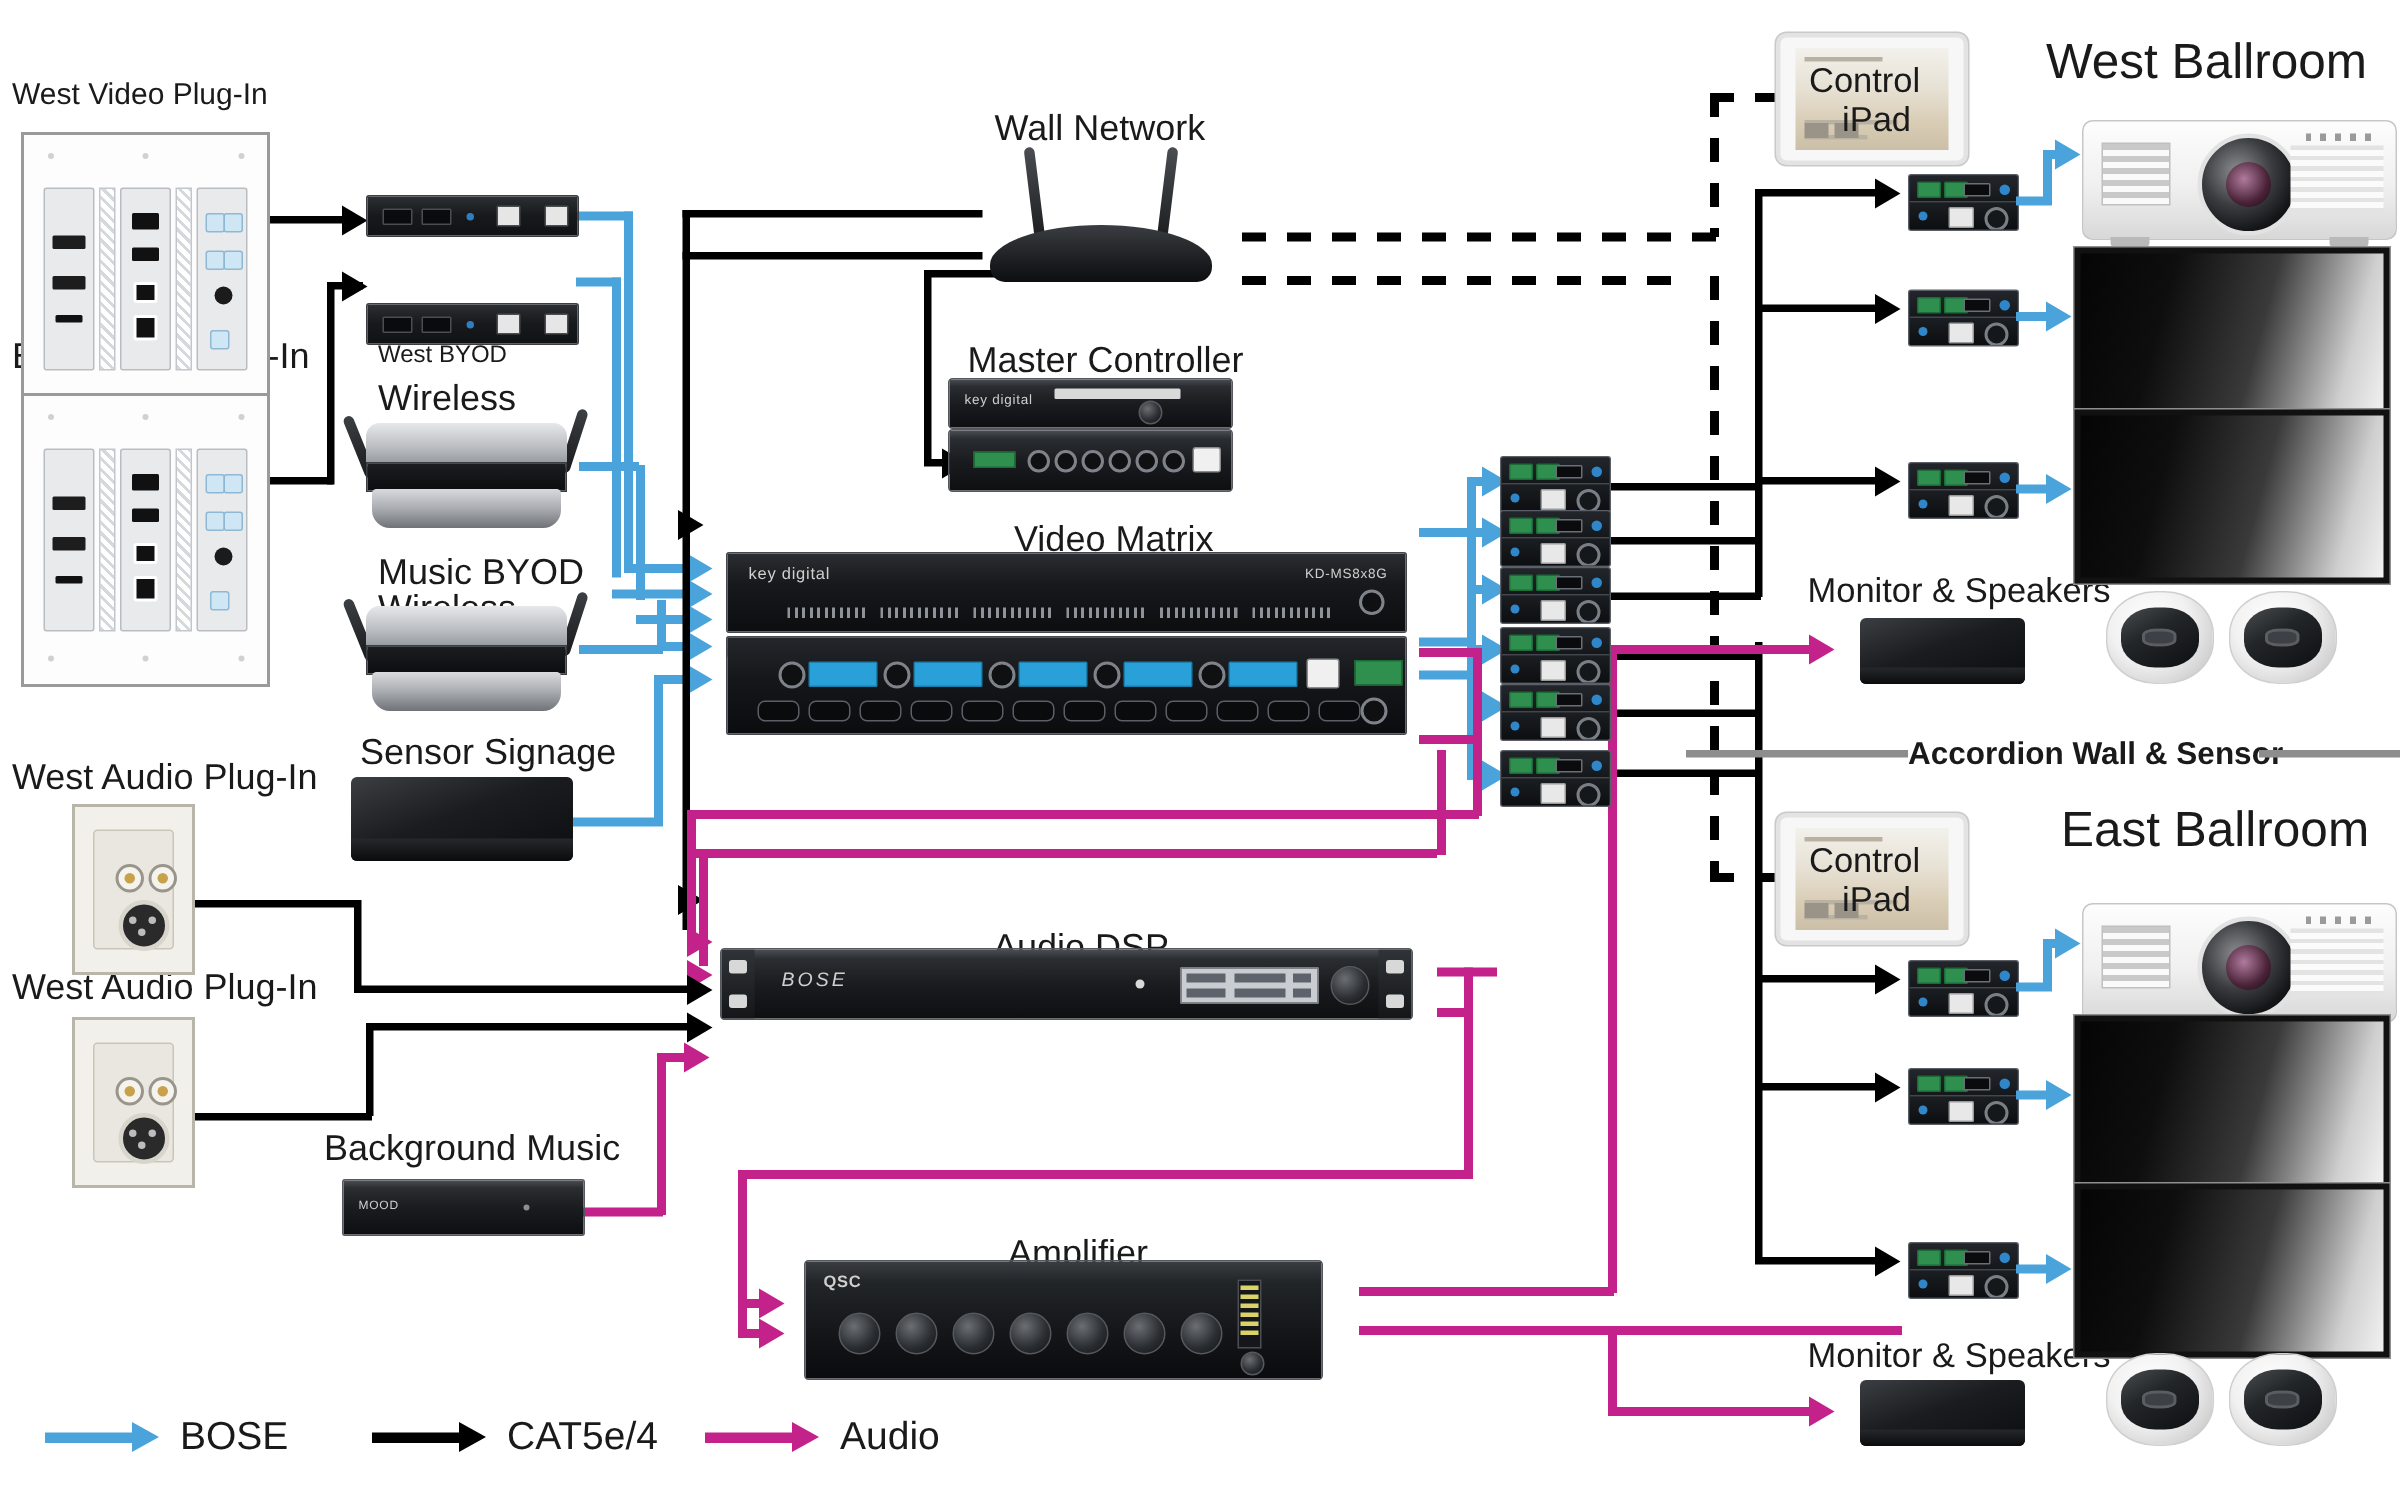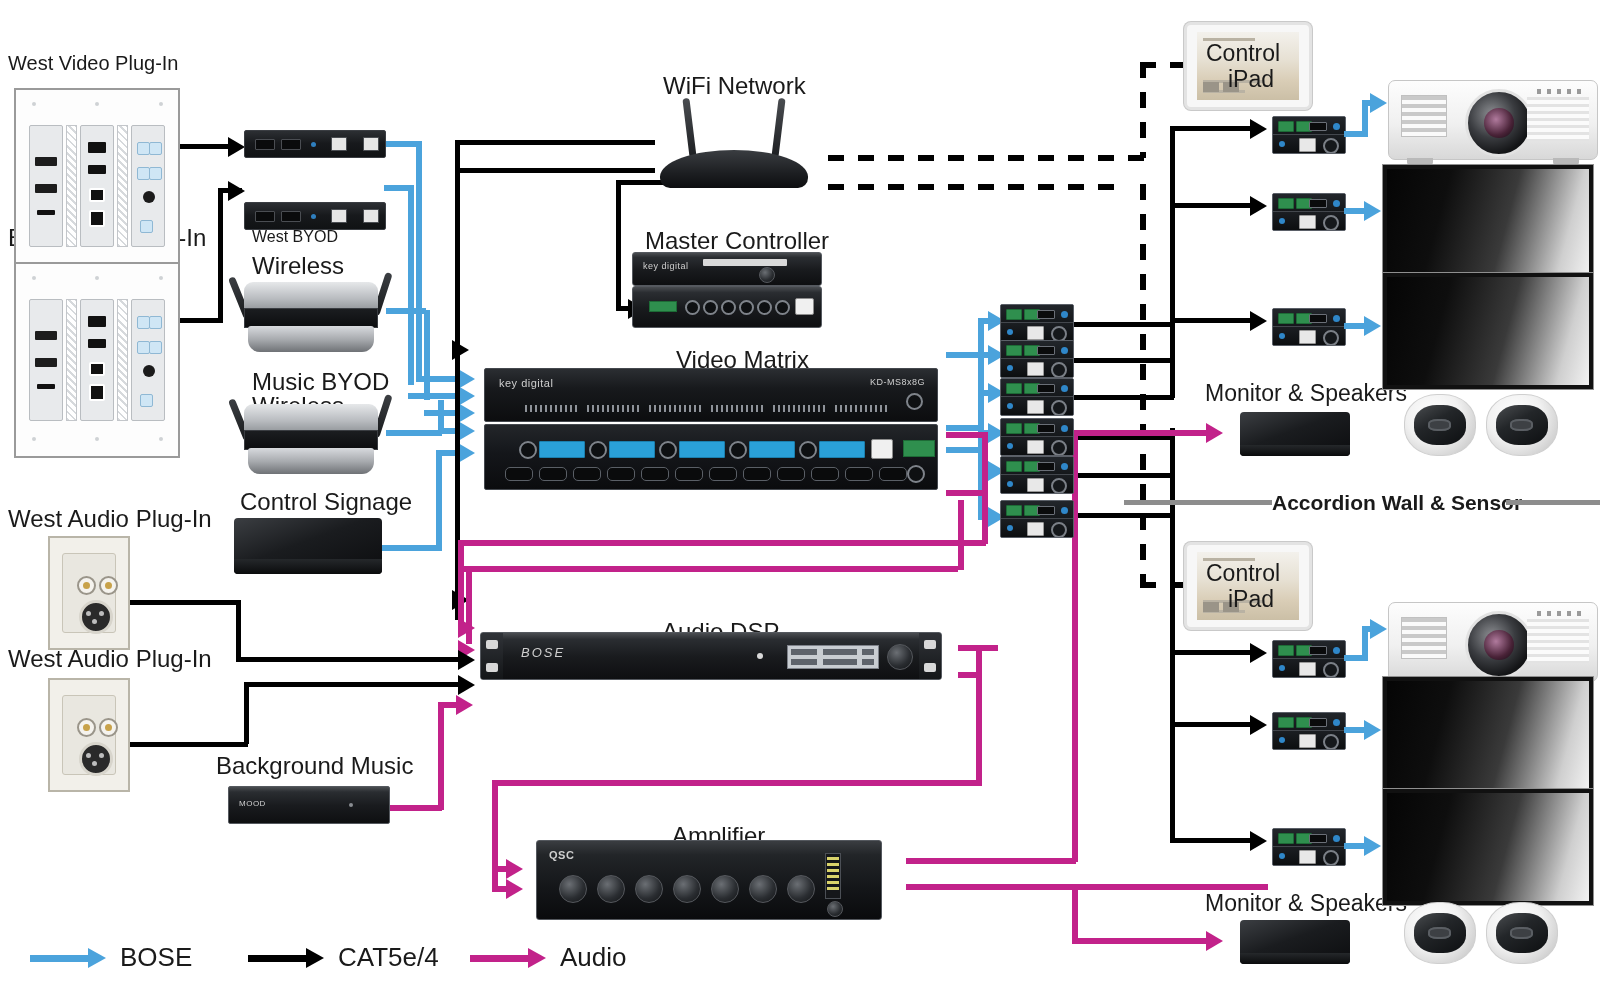--- a/index.html
+++ b/index.html
@@ -133,31 +133,33 @@
 <body>
 
 <div id="stage">
 
   <div class="lbl" style="left:8px;top:52px;font-size:20px;">West Video Plug-In</div>
   <div class="lbl" style="left:8px;top:224px;font-size:24px;">East Video Plug-In</div>
   <div class="lbl" style="left:252px;top:228px;font-size:16px;">West BYOD</div>
   <div class="lbl" style="left:252px;top:252px;font-size:24px;">Wireless</div>
   <div class="lbl" style="left:252px;top:368px;font-size:24px;">Music BYOD</div>
   <div class="lbl" style="left:252px;top:392px;font-size:24px;">Wireless</div>
-  <div class="lbl" style="left:240px;top:488px;font-size:24px;">Control Signage</div>
+  <div class="lbl" style="left:240px;top:488px;font-size:24px;">Sensor Signage</div>
   <div class="lbl" style="left:8px;top:505px;font-size:24px;">West Audio Plug-In</div>
   <div class="lbl" style="left:8px;top:645px;font-size:24px;">West Audio Plug-In</div>
   <div class="lbl" style="left:216px;top:752px;font-size:24px;">Background Music</div>
 
-  <div class="lbl" style="left:663px;top:72px;font-size:24px;">WiFi Network</div>
+  <div class="lbl" style="left:663px;top:72px;font-size:24px;">Wall Network</div>
   <div class="lbl" style="left:645px;top:227px;font-size:24px;">Master Controller</div>
   <div class="lbl" style="left:676px;top:346px;font-size:24px;">Video Matrix</div>
   <div class="lbl" style="left:662px;top:618px;font-size:24px;">Audio DSP</div>
   <div class="lbl" style="left:672px;top:822px;font-size:24px;">Amplifier</div>
 
+  <div class="lbl" style="left:1364px;top:22px;font-size:33px;">West Ballroom</div>
+  <div class="lbl" style="left:1374px;top:534px;font-size:33px;">East Ballroom</div>
   <div class="lbl" style="left:1205px;top:380px;font-size:23px;">Monitor &amp; Speakers</div>
   <div class="lbl" style="left:1205px;top:890px;font-size:23px;">Monitor &amp; Speakers</div>
   <div class="lbl b" style="left:1272px;top:491px;font-size:21px;">Accordion Wall &amp; Sensor</div>
 
   <div class="wire h blk" style="left:180px;top:144px;width:60px;"></div>
   <div class="arw r rb" style="left:228px;top:137px;"></div>
 
   <div class="wire h blk" style="left:180px;top:318px;width:42px;"></div>
   <div class="wire v blk" style="left:218px;top:188px;height:135px;"></div>
   <div class="wire h blk" style="left:218px;top:188px;width:24px;"></div>

